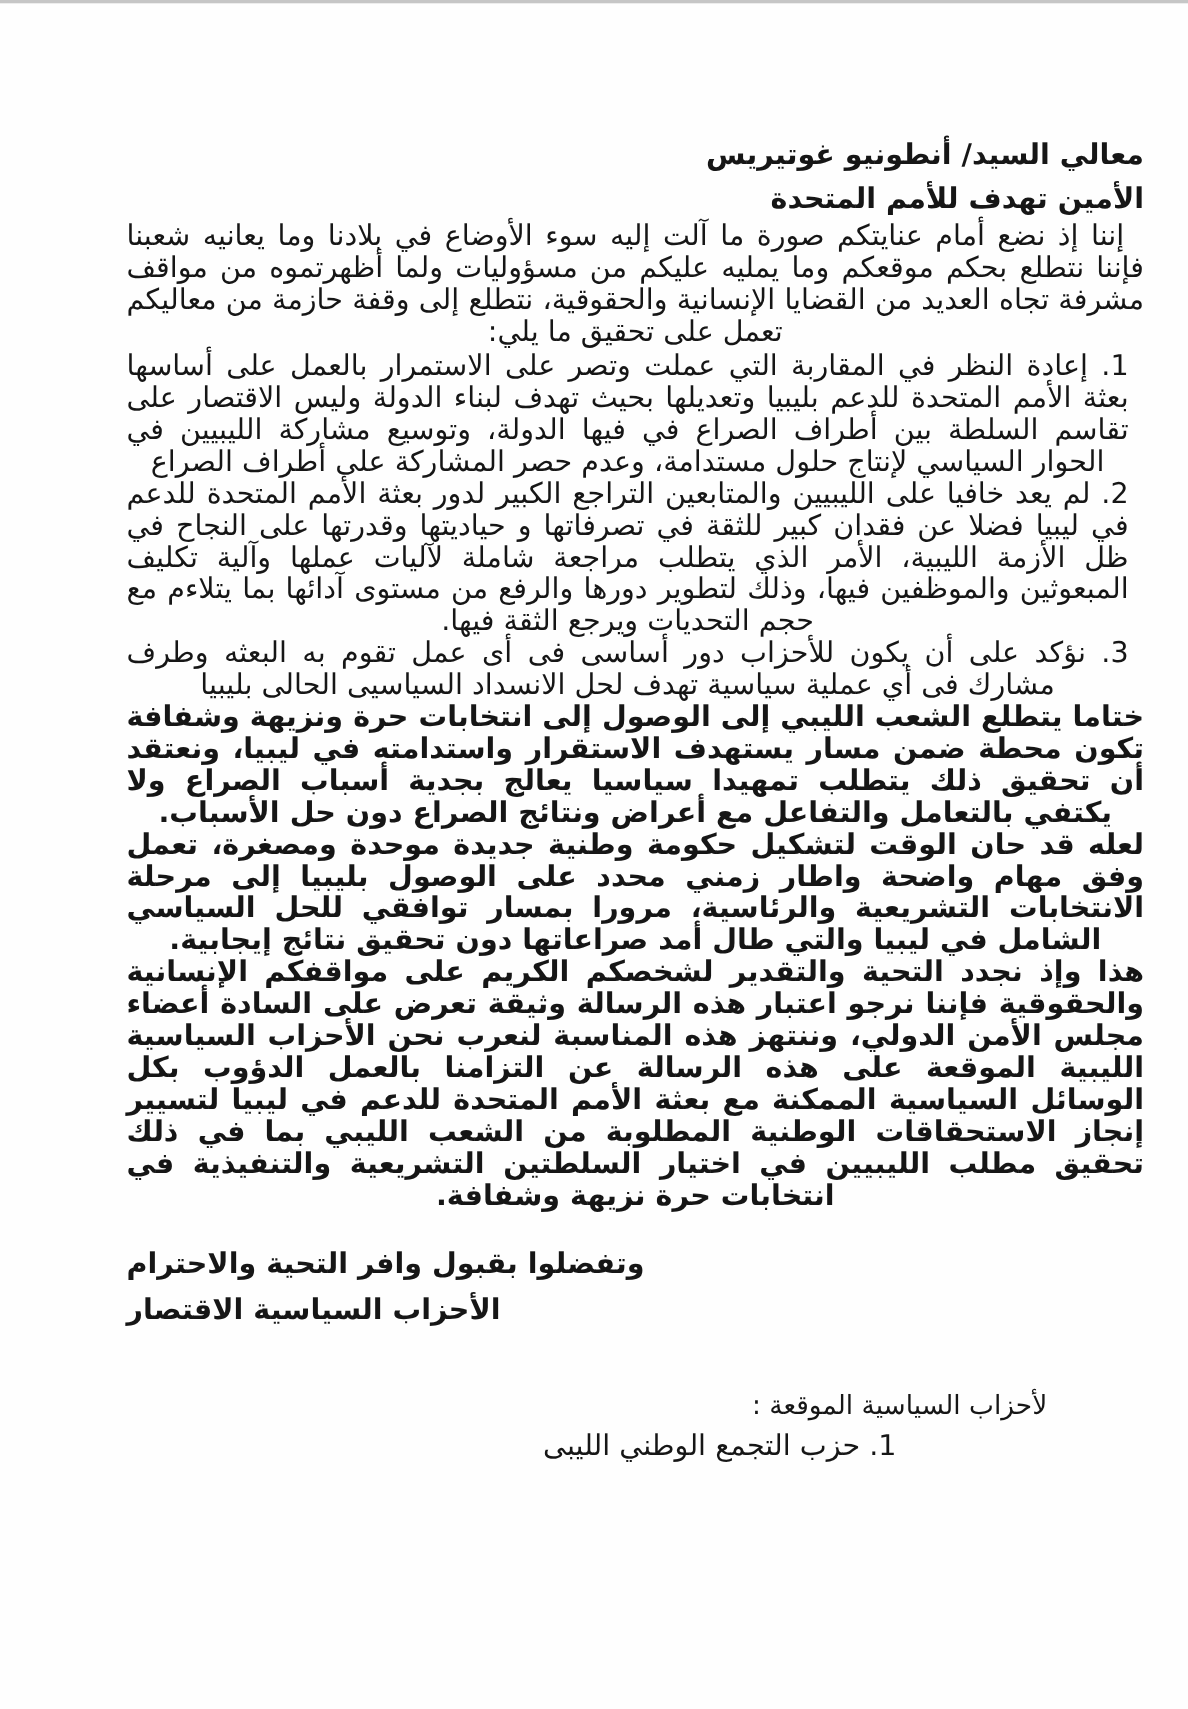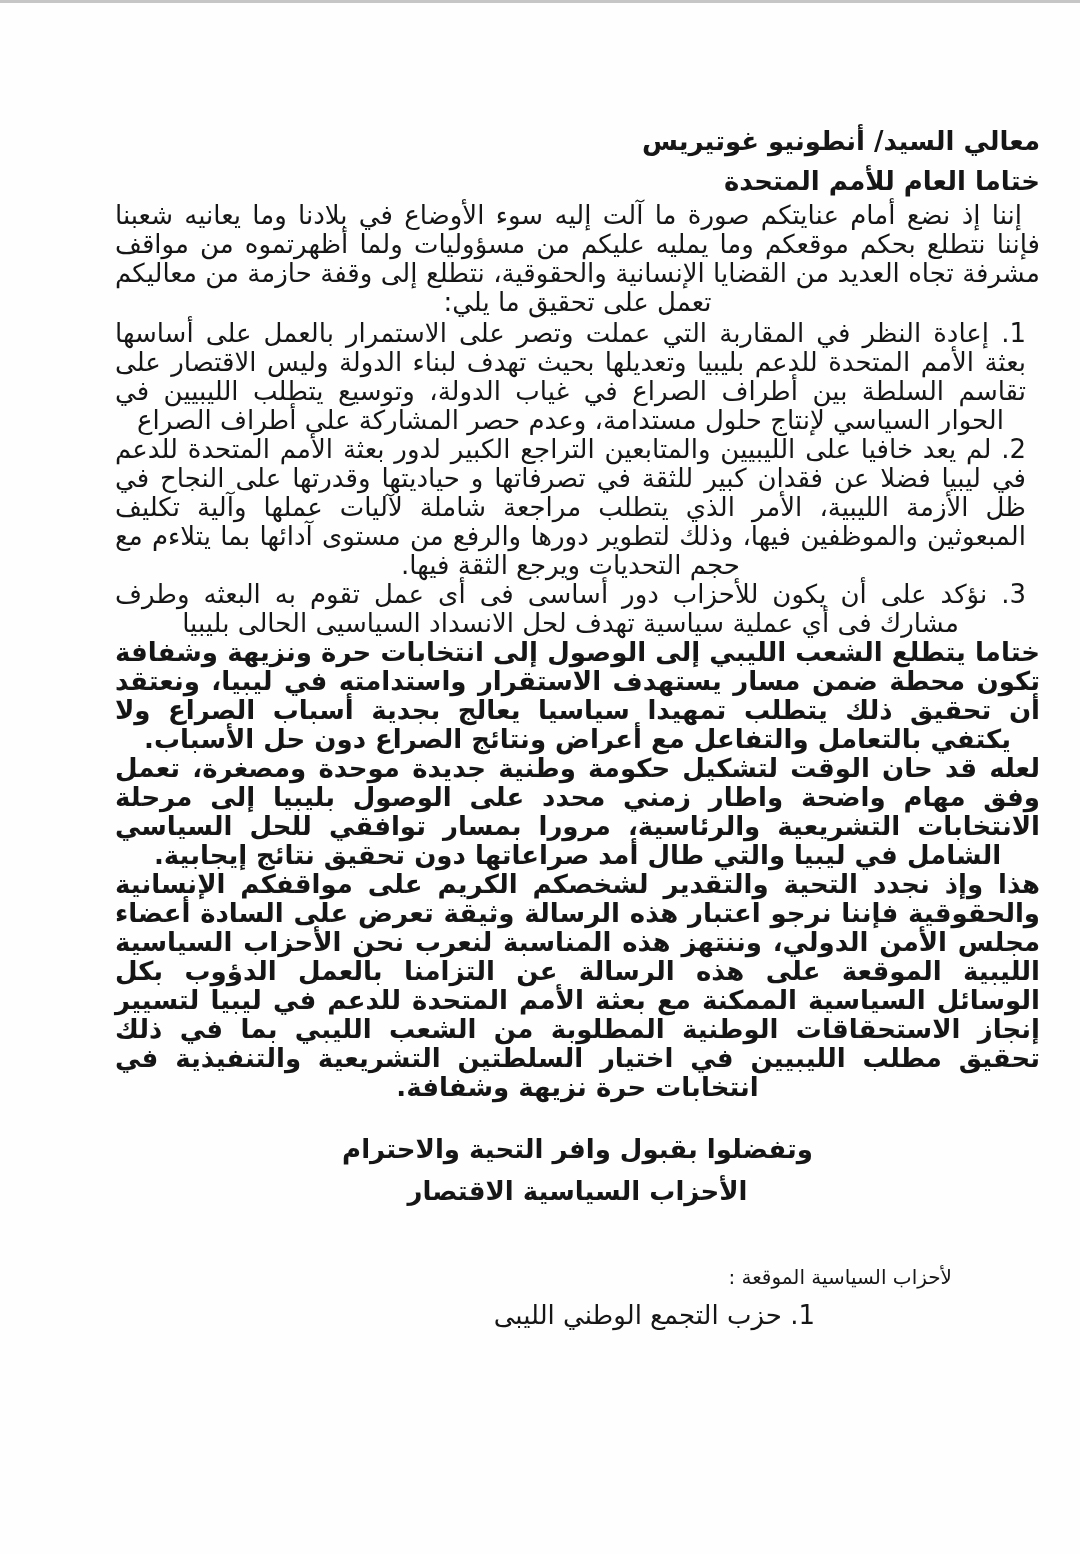--- a/index.html
+++ b/index.html
@@ -52,25 +52,25 @@
   }
   .spacer-par {
     margin-top: 22px;
     font-weight: bold;
   }
   .closing {
     margin-top: 26px;
     font-weight: bold;
     font-size: 26px;
     line-height: 42px;
-    text-align: center;
+    text-align: left;
   }
   .signatories-label {
     margin-top: 46px;
-    font-size: 20px;
+    font-size: 24px;
     line-height: 38px;
     text-align: right;
     padding-left: 0;
     padding-right: 88px;
   }
   .party-list {
     margin-top: 4px;
     padding-right: 225px;
     font-size: 26px;
     line-height: 31px;
@@ -87,27 +87,27 @@
   }
 </style>
 </head>
 <body>
 
 <div class="page">
   <div class="content">
 
     <div class="recipient">
       <div>معالي السيد/ أنطونيو غوتيريس</div>
-      <div>ختاما العام للأمم المتحدة</div>
+      <div>الأمين تهدف للأمم المتحدة</div>
     </div>
 
     <p class="body-par intro">إننا إذ نضع أمام عنايتكم صورة ما آلت إليه سوء الأوضاع في بلادنا وما يعانيه شعبنا فإننا نتطلع بحكم موقعكم وما يمليه عليكم من مسؤوليات ولما أظهرتموه من مواقف مشرفة تجاه العديد من القضايا الإنسانية والحقوقية، نتطلع إلى وقفة حازمة من معاليكم تعمل على تحقيق ما يلي:</p>
 
     <div class="demands">
-      <p class="body-par demand"><span class="num">1.</span> <span class="txt">إعادة النظر في المقاربة التي عملت وتصر على الاستمرار بالعمل على أساسها بعثة الأمم المتحدة للدعم بليبيا وتعديلها بحيث تهدف لبناء الدولة وليس الاقتصار على تقاسم السلطة بين أطراف الصراع في غياب الدولة، وتوسيع يتطلب الليبيين في الحوار السياسي لإنتاج حلول مستدامة، وعدم حصر المشاركة على أطراف الصراع</span></p>
+      <p class="body-par demand"><span class="num">1.</span> <span class="txt">إعادة النظر في المقاربة التي عملت وتصر على الاستمرار بالعمل على أساسها بعثة الأمم المتحدة للدعم بليبيا وتعديلها بحيث تهدف لبناء الدولة وليس الاقتصار على تقاسم السلطة بين أطراف الصراع في فيها الدولة، وتوسيع مشاركة الليبيين في الحوار السياسي لإنتاج حلول مستدامة، وعدم حصر المشاركة على أطراف الصراع</span></p>
       <p class="body-par demand"><span class="num">2.</span> <span class="txt">لم يعد خافيا على الليبيين والمتابعين التراجع الكبير لدور بعثة الأمم المتحدة للدعم في ليبيا فضلا عن فقدان كبير للثقة في تصرفاتها و حياديتها وقدرتها على النجاح في ظل الأزمة الليبية، الأمر الذي يتطلب مراجعة شاملة لآليات عملها وآلية تكليف المبعوثين والموظفين فيها، وذلك لتطوير دورها والرفع من مستوى آدائها بما يتلاءم مع حجم التحديات ويرجع الثقة فيها.</span></p>
       <p class="body-par demand"><span class="num">3.</span> <span class="txt">نؤكد على أن يكون للأحزاب دور أساسى فى أى عمل تقوم به البعثه وطرف مشارك فى أي عملية سياسية تهدف لحل الانسداد السياسيى الحالى بليبيا</span></p>
     </div>
 
     <p class="body-par spacer-par">ختاما يتطلع الشعب الليبي إلى الوصول إلى انتخابات حرة ونزيهة وشفافة تكون محطة ضمن مسار يستهدف الاستقرار واستدامته في ليبيا، ونعتقد أن تحقيق ذلك يتطلب تمهيدا سياسيا يعالج بجدية أسباب الصراع ولا يكتفي بالتعامل والتفاعل مع أعراض ونتائج الصراع دون حل الأسباب.</p>
 
     <p class="body-par spacer-par">لعله قد حان الوقت لتشكيل حكومة وطنية جديدة موحدة ومصغرة، تعمل وفق مهام واضحة واطار زمني محدد على الوصول بليبيا إلى مرحلة الانتخابات التشريعية والرئاسية، مرورا بمسار توافقي للحل السياسي الشامل في ليبيا والتي طال أمد صراعاتها دون تحقيق نتائج إيجابية.</p>
 
     <p class="body-par spacer-par">هذا وإذ نجدد التحية والتقدير لشخصكم الكريم على مواقفكم الإنسانية والحقوقية فإننا نرجو اعتبار هذه الرسالة وثيقة تعرض على السادة أعضاء مجلس الأمن الدولي، وننتهز هذه المناسبة لنعرب نحن الأحزاب السياسية الليبية الموقعة على هذه الرسالة عن التزامنا بالعمل الدؤوب بكل الوسائل السياسية الممكنة مع بعثة الأمم المتحدة للدعم في ليبيا لتسيير إنجاز الاستحقاقات الوطنية المطلوبة من الشعب الليبي بما في ذلك تحقيق مطلب الليبيين في اختيار السلطتين التشريعية والتنفيذية في انتخابات حرة نزيهة وشفافة.</p>
 

